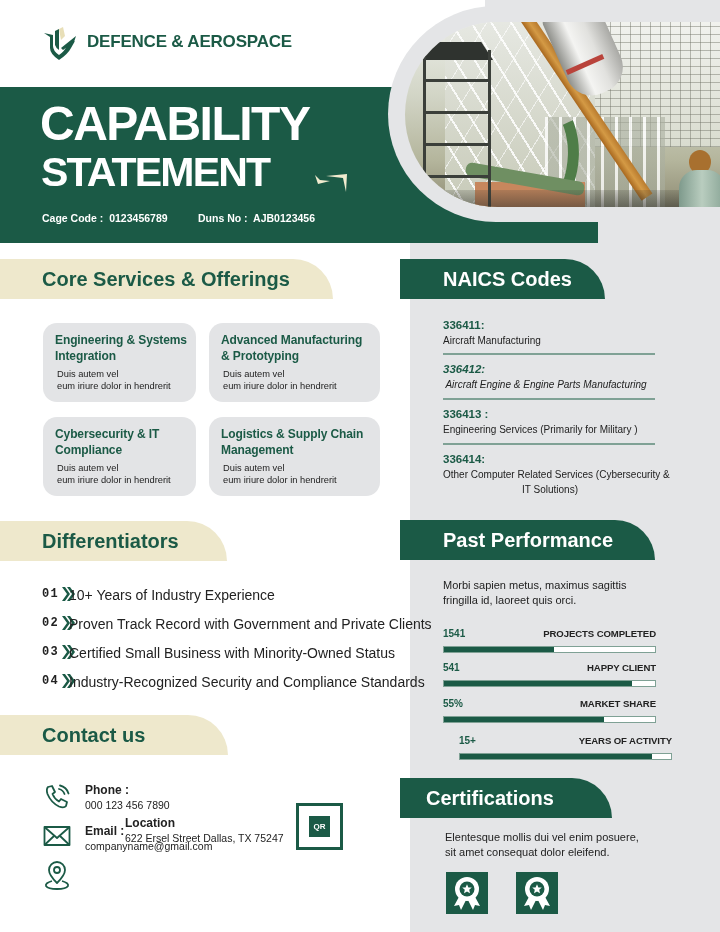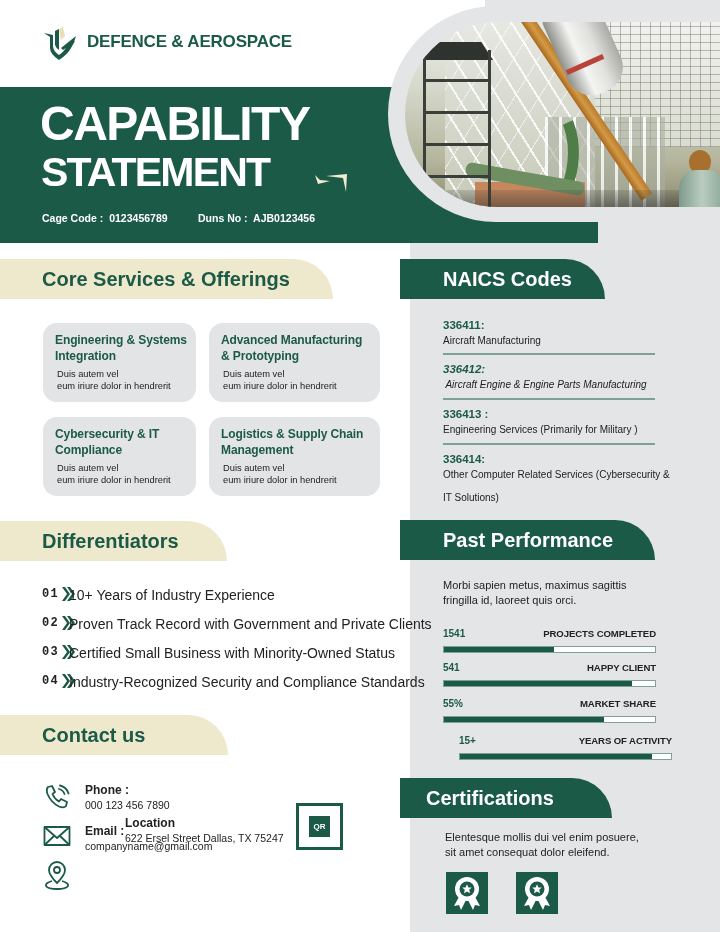--- a/index.html
+++ b/index.html
@@ -213,21 +213,21 @@
   </div>
   <div class="abs naics-divider" style="top:398px;"></div>
   <div class="abs naics-item" style="top:407px;">
     <span class="naics-code">336413 :</span>
     <span class="naics-desc">Engineering Services (Primarily for Military )</span>
   </div>
   <div class="abs naics-divider" style="top:443px;"></div>
   <div class="abs naics-item" style="top:452px;">
     <span class="naics-code">336414:</span>
     <span class="naics-desc">Other Computer Related Services (Cybersecurity &amp;</span>
-    <span class="naics-desc" style="margin-top:8px;">IT Solutions)</span>
+    <span class="naics-desc" style="margin-top:0;text-align:center;">IT Solutions)</span>
   </div>
 
   <div class="abs tab tab-beige" style="left:0; top:521px; width:227px;">
     <span class="tab-title">Differentiators</span>
   </div>
 
   <div class="abs diff-item" style="top:586px;">
     <span class="diff-num">01</span>
     <span class="diff-chev">
       <svg width="14" height="16" viewBox="0 0 14 16">

